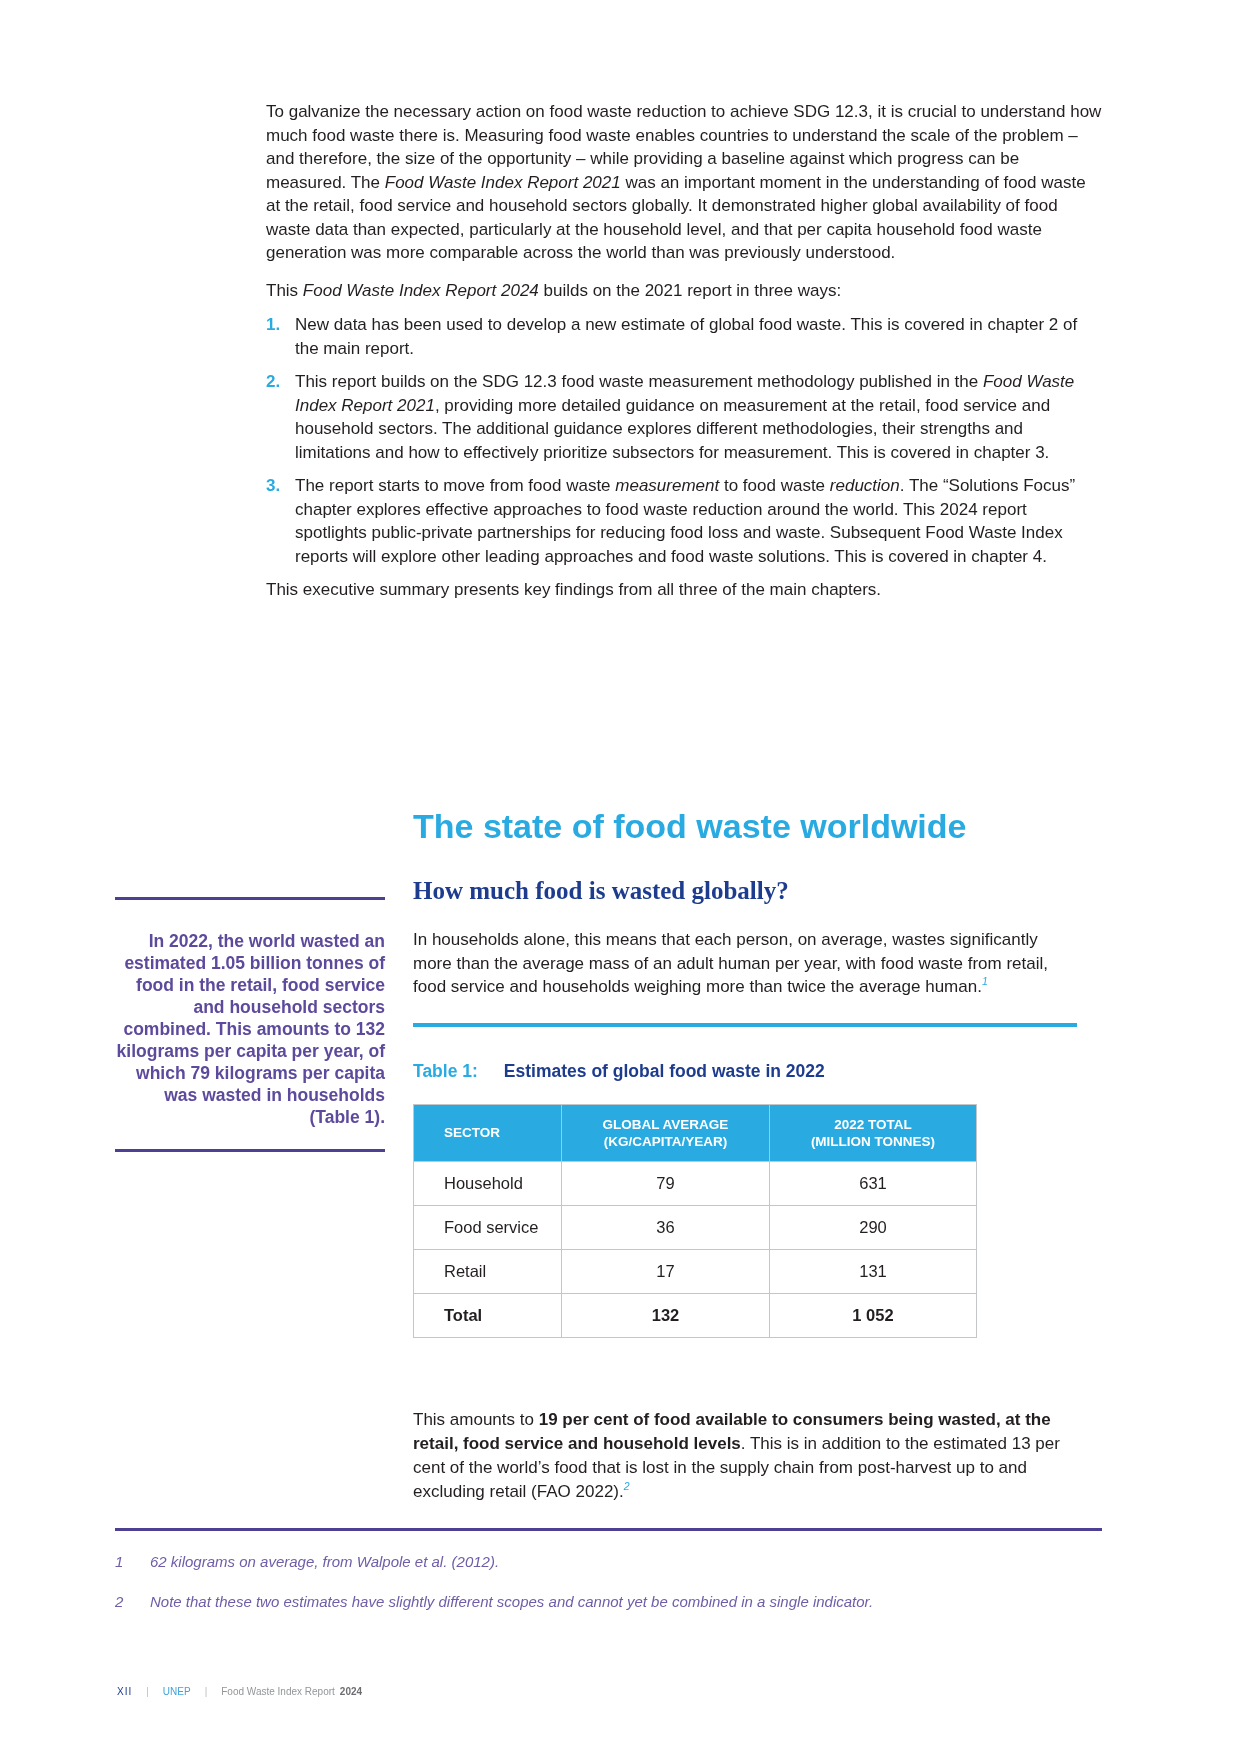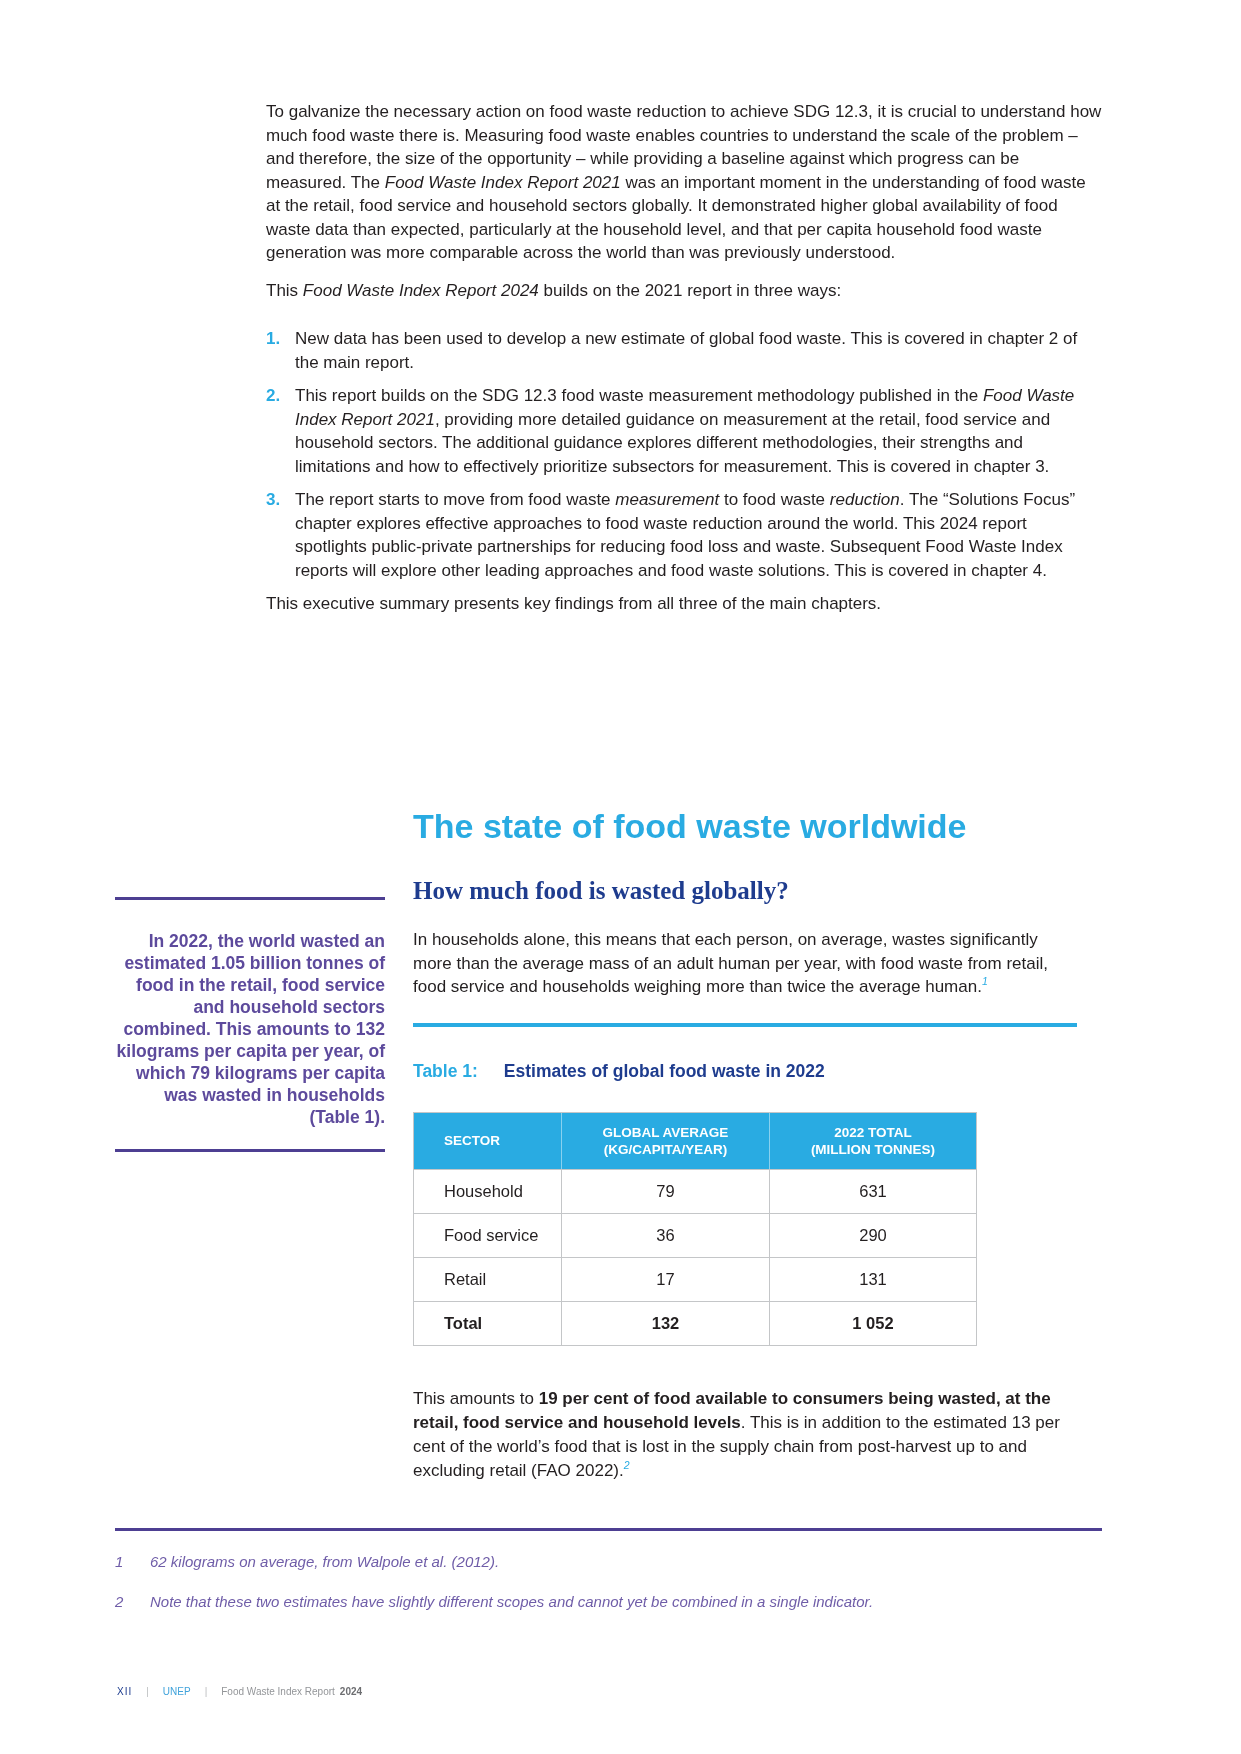--- a/index.html
+++ b/index.html
@@ -17,21 +17,21 @@
   
   .intro{
     position:absolute;
     left:266px; top:100px;
     width:836px;
     font-size:17px;
     line-height:23.5px;
     color:var(--text);
   }
   .intro p{margin:0 0 14px 0;}
-  .intro .lead-in{margin-bottom:25px;}
+  .intro .lead-in{margin-bottom:11px;}
   .li{display:flex;margin:0 0 10px 0;}
   .li-num{flex:0 0 29px;color:var(--cyan);font-weight:bold;}
   .li-body{flex:1;}
   .closing{margin-top:13px;}
   i{font-style:italic;}
   b{font-weight:bold;}
   sup{color:var(--cyan);font-style:italic;font-size:0.62em;line-height:0;}
   
   .callout{
     position:absolute;
@@ -78,21 +78,21 @@
   .table-title{
     margin-top:34px;
     font-size:17.5px;
     font-weight:bold;
     display:flex;
   }
   .table-label{color:var(--cyan);}
   .table-caption{color:var(--navy);margin-left:26px;}
   
   .ftable{
-    margin-top:30px;
+    margin-top:22px;
     width:562px;
     border:1px solid var(--tborder);
   }
   .thead{
     display:grid;
     grid-template-columns:147px 208px 207px;
     background:var(--cyan);
     color:#ffffff;
     font-weight:bold;
     font-size:13.5px;
@@ -107,21 +107,21 @@
     grid-template-columns:147px 208px 207px;
     height:43px;
     border-top:1px solid var(--tborder);
     font-size:16.5px;
   }
   .td{display:flex;align-items:center;justify-content:center;}
   .td.c0{justify-content:flex-start;padding-left:30px;}
   .td + .td{border-left:1px solid var(--tborder);}
   .tr.bold .td{font-weight:bold;}
   .after-table{
-    margin-top:41px;
+    margin-top:70px;
     font-size:17px;
     line-height:24px;
   }
   
   .fn-rule{
     position:absolute;
     left:115px; top:1528px;
     width:987px; height:3px;
     background:var(--rulepurple);
   }

